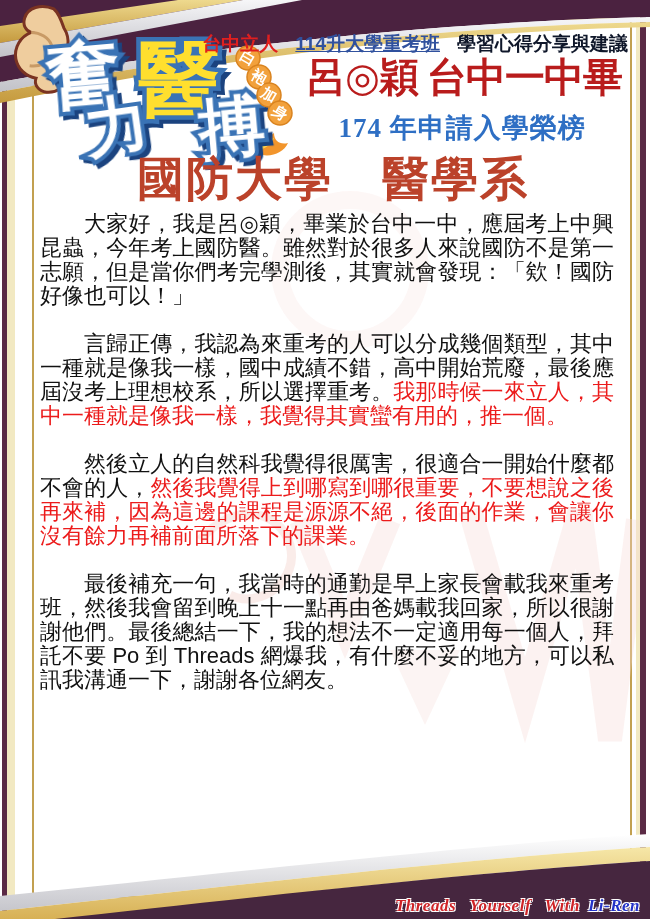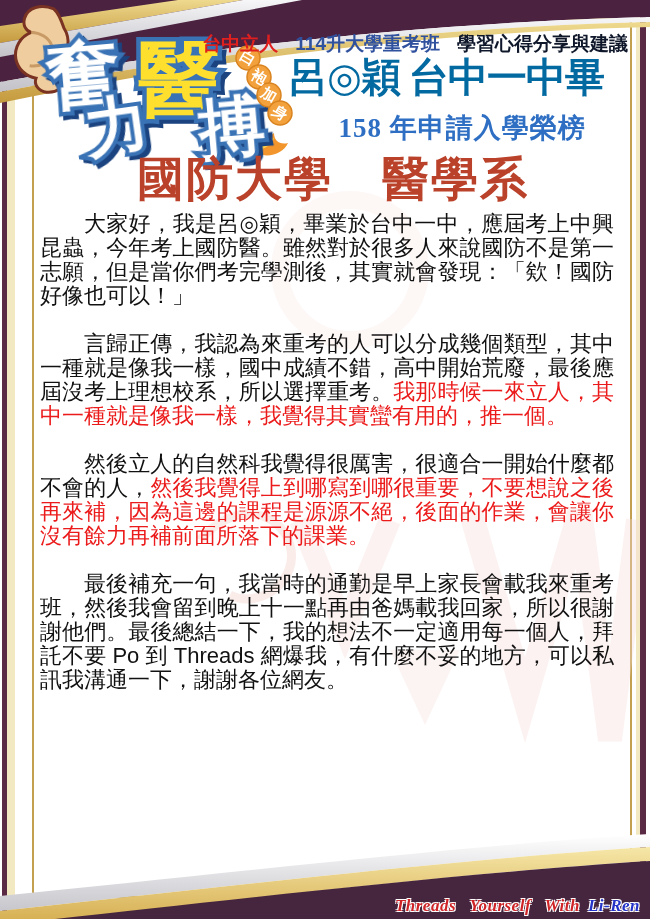--- a/index.html
+++ b/index.html
@@ -26,28 +26,28 @@
 
   
   .banner-svg{left:0; top:0; z-index:5;}
   .logo-svg{left:0; top:0; z-index:6; overflow:visible;}
   .logo-text{filter:drop-shadow(4px 4px 0 #1b437f); font-weight:900;
              font-family:"Liberation Sans","DejaVu Sans",sans-serif;}
 
   .tagline{right:22px; top:31px; z-index:6; display:flex; gap:17px;
            font-size:19px; font-weight:bold; white-space:nowrap;}
   .tagline .t-school{color:#e01f1f;}
-  .tagline .t-class {color:#30519e;}
+  .tagline .t-class {color:#30519e;text-decoration:underline;}
   .tagline .t-note  {color:#0f172a;}
 
   .student-title{
     left:288px; top:50px; width:352px; z-index:6;
     font-family:"Liberation Serif","DejaVu Serif",serif;
-    font-size:40px; font-weight:900; color:#0369a1;
-    letter-spacing:-1px; white-space:nowrap;
+    font-size:40px; font-weight:900; color:#b91c1c;
+    letter-spacing:-1px; white-space:nowrap;text-align:center;
   }
   .admission-subtitle{
     left:290px; top:110px; width:344px; z-index:6; text-align:center;
     font-family:"Liberation Serif","DejaVu Serif",serif;
     font-size:27px; font-weight:900; color:#2e6fc4; letter-spacing:1px; white-space:nowrap;
   }
   .program-title{
     left:32px; top:148px; width:586px; z-index:6; text-align:center;
     font-family:"Liberation Serif","DejaVu Serif",serif;
     font-size:47px; font-weight:900; color:#bb422a; letter-spacing:2px; white-space:nowrap;padding-left:8px;
@@ -139,21 +139,21 @@
     </g>
   </svg>
 
   <div class="abs tagline">
     <span class="t-school">台中立人</span>
     <span class="t-class">114升大學重考班</span>
     <span class="t-note">學習心得分享與建議</span>
   </div>
 
   <div class="abs student-title">呂◎穎 台中一中畢</div>
-  <div class="abs admission-subtitle">158 年申請入學榮榜</div>
+  <div class="abs admission-subtitle">174 年申請入學榮榜</div>
   <div class="abs program-title">國防大學　醫學系</div>
 
   <div class="abs article">
     <p><span>大家好，我是呂◎穎，畢業於台中一中，應屆考上中興昆蟲，今年考上國防醫。雖然對於很多人來說國防不是第一志願，但是當你們考完學測後，其實就會發現：「欸！國防好像也可以！」</span></p>
     <p><span>言歸正傳，我認為來重考的人可以分成幾個類型，其中一種就是像我一樣，國中成績不錯，高中開始荒廢，最後應屆沒考上理想校系，所以選擇重考。</span><span class="t-red">我那時候一來立人，其中一種就是像我一樣，我覺得其實蠻有用的，推一個。</span></p>
     <p><span>然後立人的自然科我覺得很厲害，很適合一開始什麼都不會的人，</span><span class="t-red">然後我覺得上到哪寫到哪很重要，不要想說之後再來補，因為這邊的課程是源源不絕，後面的作業，會讓你沒有餘力再補前面所落下的課業。</span></p>
     <p><span>最後補充一句，我當時的通勤是早上家長會載我來重考班，然後我會留到晚上十一點再由爸媽載我回家，所以很謝謝他們。最後總結一下，我的想法不一定適用每一個人，拜託不要 Po 到 Threads 網爆我，有什麼不妥的地方，可以私訊我溝通一下，謝謝各位網友。</span></p>
   </div>
 
   <svg class="abs swoosh-svg" width="650" height="85" viewBox="0 0 650 85" preserveAspectRatio="none">

